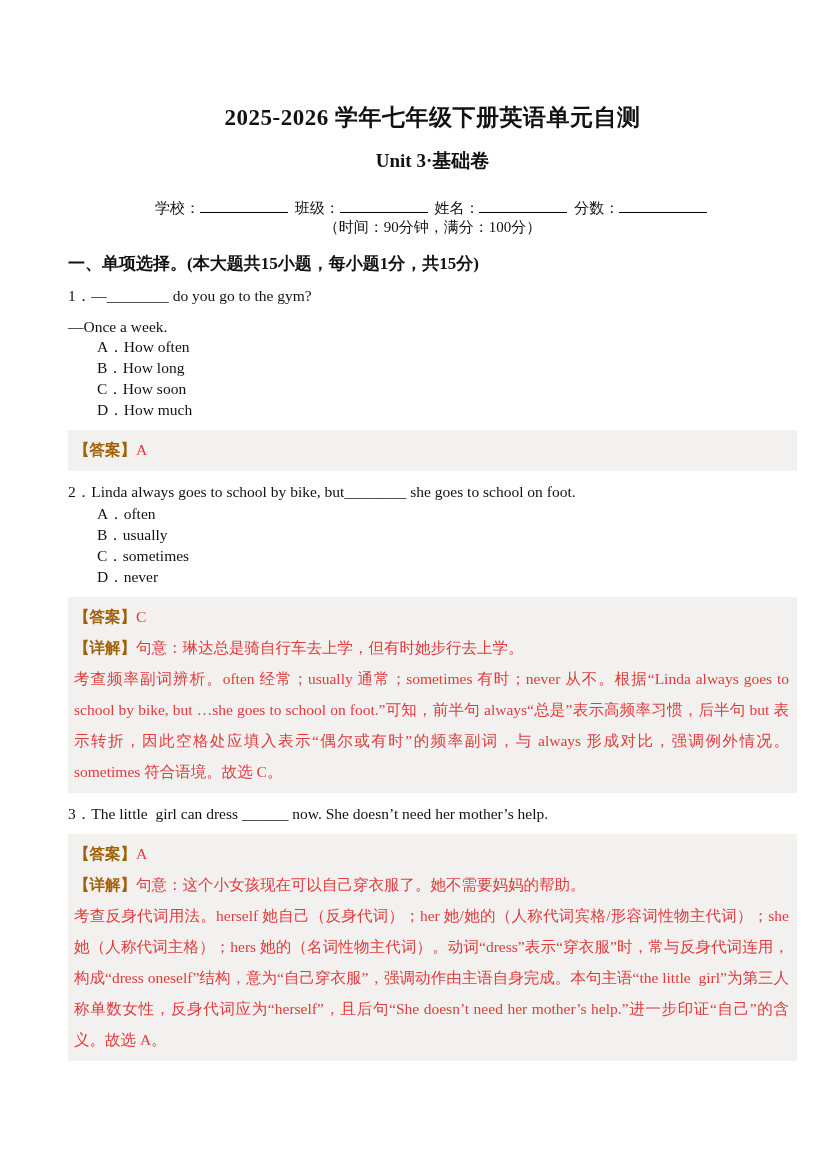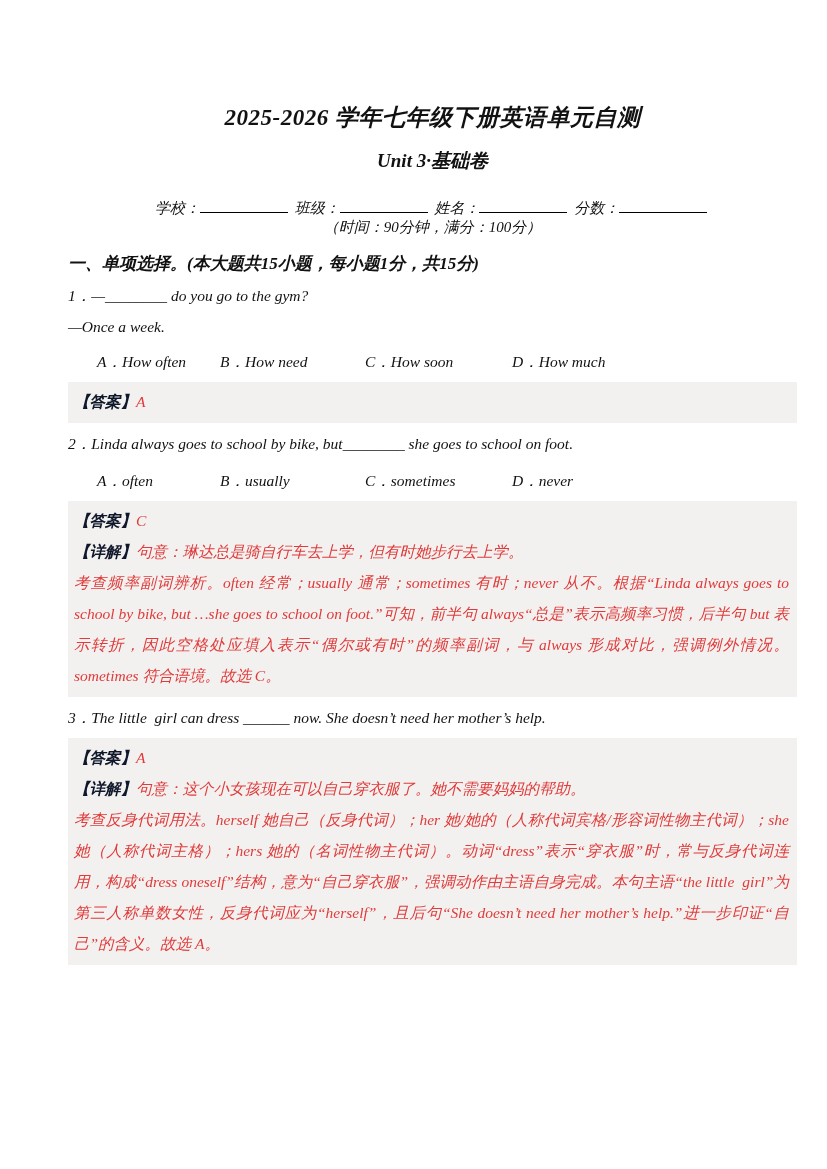--- a/index.html
+++ b/index.html
@@ -7,21 +7,20 @@
     width: 827px; height: 1169px;
     background: #ffffff;
     color: #111111;
     font-family: "Liberation Serif", "DejaVu Serif", serif;
     overflow: hidden;
   }
   .page {
     box-sizing: border-box;
     width: 827px; height: 1169px;
     padding: 102px 30px 0 68px;
-    font-style: italic;
   }
   .doc-title {
     margin: 0;
     font-size: 23px;
     font-weight: bold;
     text-align: center;
     letter-spacing: 0.5px;
   }
   .doc-subtitle {
     margin: 15px 0 0 0;
@@ -53,38 +52,39 @@
     font-size: 17px;
     font-weight: bold;
   }
   .q-line {
     margin: 11px 0 0 0;
     font-size: 15.5px;
     white-space: pre-wrap;
   }
   .options-row {
     display: flex;
-    margin-top: 16px;
+    margin-top: 1px;
     padding-left: 29px;
     font-size: 15.5px;
+    flex-direction: column;
   }
   .options-row .opt { flex: 0 0 auto; }
   .options-row .opt-a { width: 123px; }
   .options-row .opt-b { width: 145px; }
   .options-row .opt-c { width: 147px; }
   .answer-block {
     margin-top: 9px;
     background: #f2f1ef;
     padding: 4px 8px 6px 6px;
     font-size: 15.5px;
     line-height: 31px;
     color: #e03a3a;
   }
   .answer-block .lbl {
-    color: #0f172a;
+    color: #a16207;
     font-weight: bold;
   }
   .analysis { text-align: justify; white-space: pre-wrap; }
 </style>
 </head>
 <body>
 
 <div class="page">
 
   <h1 class="doc-title">2025-2026 学年七年级下册英语单元自测</h1>
@@ -99,21 +99,21 @@
 
   <div class="meta-line">（时间：90分钟，满分：100分）</div>
 
   <h3 class="section-heading">一、单项选择。(本大题共15小题，每小题1分，共15分)</h3>
 
   <div>
     <p class="q-line">1．—________ do you go to the gym?</p>
     <p class="q-line">—Once a week.</p>
     <div class="options-row">
       <span class="opt opt-a">A．How often</span>
-      <span class="opt opt-b">B．How need</span>
+      <span class="opt opt-b">B．How long</span>
       <span class="opt opt-c">C．How soon</span>
       <span class="opt opt-d">D．How much</span>
     </div>
     <div class="answer-block">
       <div><span class="lbl">【答案】</span><span>A</span></div>
     </div>
   </div>
 
   <div>
     <p class="q-line">2．Linda always goes to school by bike, but________ she goes to school on foot.</p>

